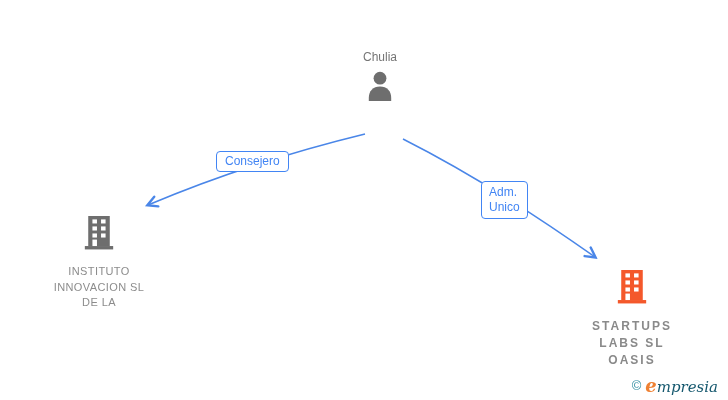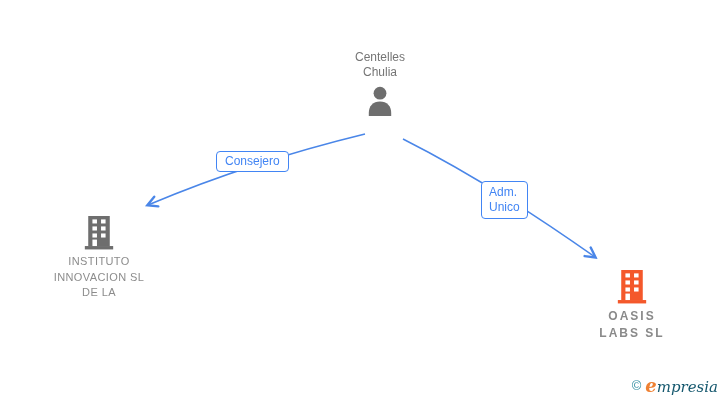--- a/index.html
+++ b/index.html
@@ -25,21 +25,21 @@
   .person-node { left: 318px; top: 50px; width: 124px; }
   .person-name {
     font-size: 12px;
     line-height: 15px;
     color: #757575;
   }
   .person-icon-wrap { display: inline-block; margin-top: 6px; }
   .company-node-left  { left: 29px;  top: 216px; width: 140px; }
   .company-node-right { left: 562px; top: 270px; width: 140px; }
   .company-name {
-    margin-top: 0;
+    margin-top: 10px;
     font-size: 11px;
     line-height: 15.5px;
     color: #8c8c8c;
     letter-spacing: 0.4px;
   }
   .company-name.highlighted {
     font-size: 12px;
     font-weight: bold;
     line-height: 17px;
     letter-spacing: 2px;
@@ -99,21 +99,20 @@
       <marker id="arrowhead" viewBox="0 0 10 10" refX="7.5" refY="5" markerWidth="10" markerHeight="10" orient="auto-start-reverse">
         <path d="M1.5,1.5 L8,5 L1.5,8.5" fill="none" stroke="#4a86e8" stroke-width="1.6" stroke-linecap="round"></path>
       </marker>
     </defs>
     <path d="M365,134 Q250,162 148,205" fill="none" stroke="#4a86e8" stroke-width="1.5" marker-end="url(#arrowhead)"></path>
     <path d="M403,139 Q492,184 595,257" fill="none" stroke="#4a86e8" stroke-width="1.5" marker-end="url(#arrowhead)"></path>
   </svg>
 
   <div class="node person-node">
     <div class="person-name">
-      <div>Centelles</div>
       <div>Chulia</div>
     </div>
     <span class="person-icon-wrap icon-gray">
       <svg width="28" height="30" viewBox="0 0 28 30">
         <circle cx="14" cy="7.2" r="6.4" fill="currentColor"></circle>
         <path d="M14,15.5 C7,15.5 2.8,20.3 2.8,26.8 L2.8,30 L25.2,30 L25.2,26.8 C25.2,20.3 21,15.5 14,15.5 Z" fill="currentColor"></path>
       </svg>
     </span>
   </div>
 
@@ -154,22 +153,23 @@
         <rect x="7.2" y="3" width="4" height="3.6" fill="#ffffff"></rect>
         <rect x="14.8" y="3" width="4" height="3.6" fill="#ffffff"></rect>
         <rect x="7.2" y="9.2" width="4" height="3.6" fill="#ffffff"></rect>
         <rect x="14.8" y="9.2" width="4" height="3.6" fill="#ffffff"></rect>
         <rect x="7.2" y="15.4" width="4" height="3.6" fill="#ffffff"></rect>
         <rect x="14.8" y="15.4" width="4" height="3.6" fill="#ffffff"></rect>
         <rect x="7.2" y="20.8" width="4" height="5.7" fill="#ffffff"></rect>
       </svg>
     </span>
     <div class="company-name highlighted">
+      <div>STARTUPS</div>
+      <div>LABS SL</div>
       <div>OASIS</div>
-      <div>LABS SL</div>
     </div>
   </div>
 
   <div class="brand">
     <span class="copy">©</span><span class="brand-e">e</span><span class="brand-rest">mpresia</span>
   </div>
 
 </div>
 
 </body></html>

